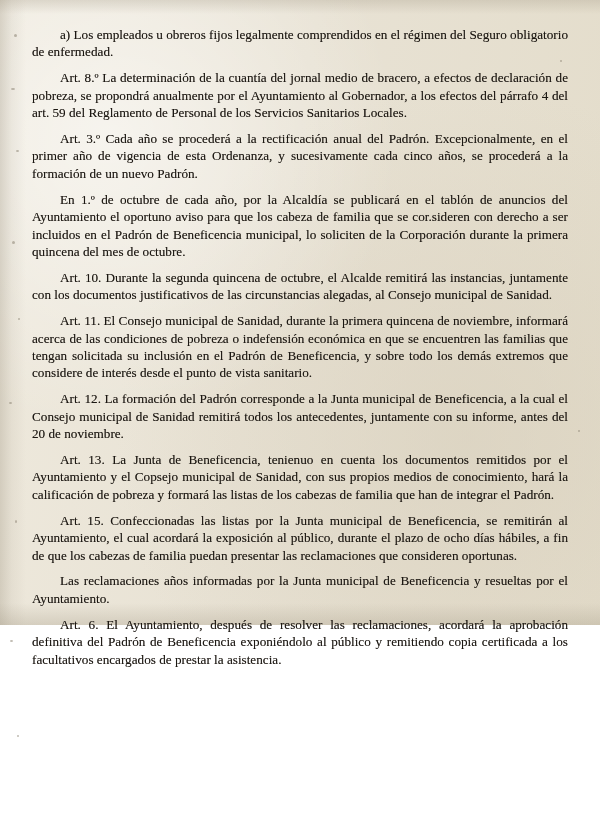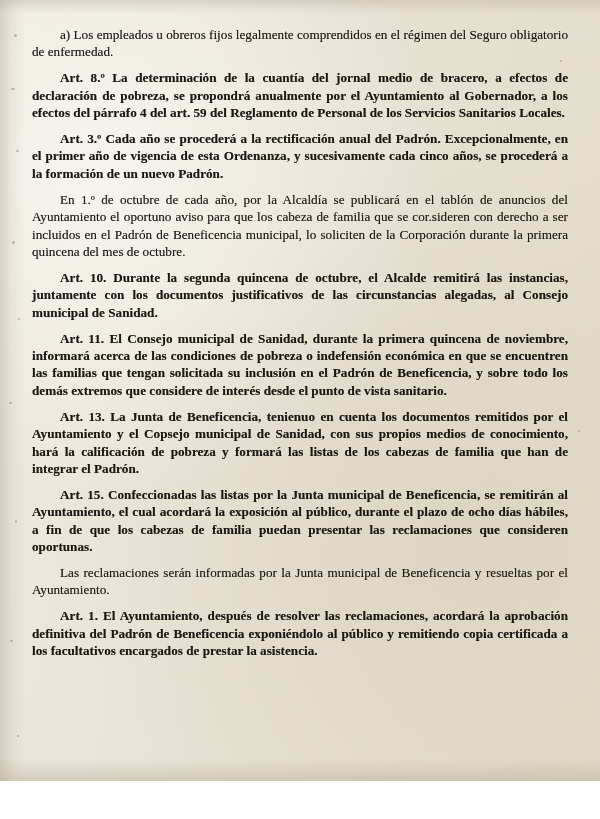--- a/index.html
+++ b/index.html
@@ -9,21 +9,21 @@
   }
   body {
     width: 600px;
     height: 819px;
     overflow: hidden;
     font-family: "Liberation Serif", serif;
   }
   .page {
     position: relative;
     width: 600px;
-    height: 781px;
+    height: 625px;
     background: #e9e4d8;
     background-image:
       radial-gradient(circle at 18% 22%, rgba(255,255,255,0.55) 0%, rgba(255,255,255,0) 42%),
       radial-gradient(circle at 78% 70%, rgba(214,205,186,0.55) 0%, rgba(214,205,186,0) 55%),
       linear-gradient(100deg, #efeade 0%, #e8e2d4 45%, #e3dcca 100%);
     box-sizing: border-box;
   }
   
   .gutter {
     position: absolute;
@@ -63,21 +63,21 @@
     text-justify: inter-word;
     -webkit-font-smoothing: none;
   }
   p.para {
     margin: 0 0 8.5px 0;
     text-indent: 28px;
     text-align: justify;
   }
   p.para:last-child { margin-bottom: 0; }
   .art {
-    font-weight: bold;
+    font-weight: normal;
   }
   
   .text-body { text-shadow: 0 0 0.35px rgba(40,32,24,0.45); }
 </style>
 </head>
 <body>
 
 <div class="page">
   <div class="gutter"></div>
   <div class="edge-top"></div>
@@ -95,18 +95,19 @@
   <div class="speck" style="left:560px; top:60px; width:2px; height:2px;"></div>
   <div class="speck" style="left:578px; top:430px; width:2px; height:2px;"></div>
 
   <div class="text-body">
     <p class="para">a)   Los empleados u obreros fijos legalmente comprendidos en el régimen del Seguro obligatorio de enfermedad.</p>
     <p class="para art">Art. 8.º   La determinación de la cuantía del jornal medio de bracero, a efectos de declaración de pobreza, se propondrá anualmente por el Ayuntamiento al Gobernador, a los efectos del párrafo 4 del art. 59 del Reglamento de Personal de los Servicios Sanitarios Locales.</p>
     <p class="para art">Art. 3.º   Cada año se procederá a la rectificación anual del Padrón. Excepcionalmente, en el primer año de vigencia de esta Ordenanza, y sucesivamente cada cinco años, se procederá a la formación de un nuevo Padrón.</p>
     <p class="para">En 1.º de octubre de cada año, por la Alcaldía se publicará en el tablón de anuncios del Ayuntamiento el oportuno aviso para que los cabeza de familia que se cor.sideren con derecho a ser incluidos en el Padrón de Beneficencia municipal, lo soliciten de la Corporación durante la primera quincena del mes de octubre.</p>
     <p class="para art">Art. 10.   Durante la segunda quincena de octubre, el Alcalde remitirá las instancias, juntamente con los documentos justificativos de las  circunstancias alegadas, al Consejo municipal de Sanidad.</p>
     <p class="para art">Art. 11.   El Consejo municipal de Sanidad, durante la primera quincena de noviembre, informará acerca de las condiciones de  pobreza o indefensión económica en que se encuentren las familias que tengan solicitada su inclusión en el Padrón de Beneficencia, y sobre todo los demás extremos que  considere de interés desde el punto de vista sanitario.</p>
+    <p class="para art">Art. 12.   La formación del Padrón corresponde a la Junta municipal de Beneficencia, a la cual el Consejo municipal de Sanidad remitirá todos los antecedentes, juntamente con su informe, antes del 20 de noviembre.</p>
     <p class="para art">Art. 13.   La Junta de Beneficencia, tenienuo en cuenta los documentos remitidos por el Ayuntamiento y el Copsejo municipal de Sanidad, con sus propios medios de conocimiento, hará la calificación de pobreza y formará las listas de los cabezas de familia que han de integrar el Padrón.</p>
     <p class="para art">Art. 15.   Confeccionadas las listas por la Junta municipal de Beneficencia, se remitirán al Ayuntamiento, el cual acordará la exposición al público, durante el plazo de ocho días hábiles, a fin de que los cabezas de familia puedan presentar las reclamaciones que consideren oportunas.</p>
-    <p class="para">Las reclamaciones serán informadas por la Junta municipal de Beneficencia y resueltas por el Ayuntamiento.</p>
-    <p class="para art">Art. 1.   El Ayuntamiento, después de resolver las reclamaciones, acordará la aprobación definitiva del Padrón de Beneficencia exponiéndolo al público y remitiendo copia certificada a los facultativos encargados de prestar la asistencia.</p>
+    <p class="para">Las reclamaciones años informadas por la Junta municipal de Beneficencia y resueltas por el Ayuntamiento.</p>
+    <p class="para art">Art. 6.   El Ayuntamiento, después de resolver las reclamaciones, acordará la aprobación definitiva del Padrón de Beneficencia exponiéndolo al público y remitiendo copia certificada a los facultativos encargados de prestar la asistencia.</p>
   </div>
 </div>
 
 </body></html>

